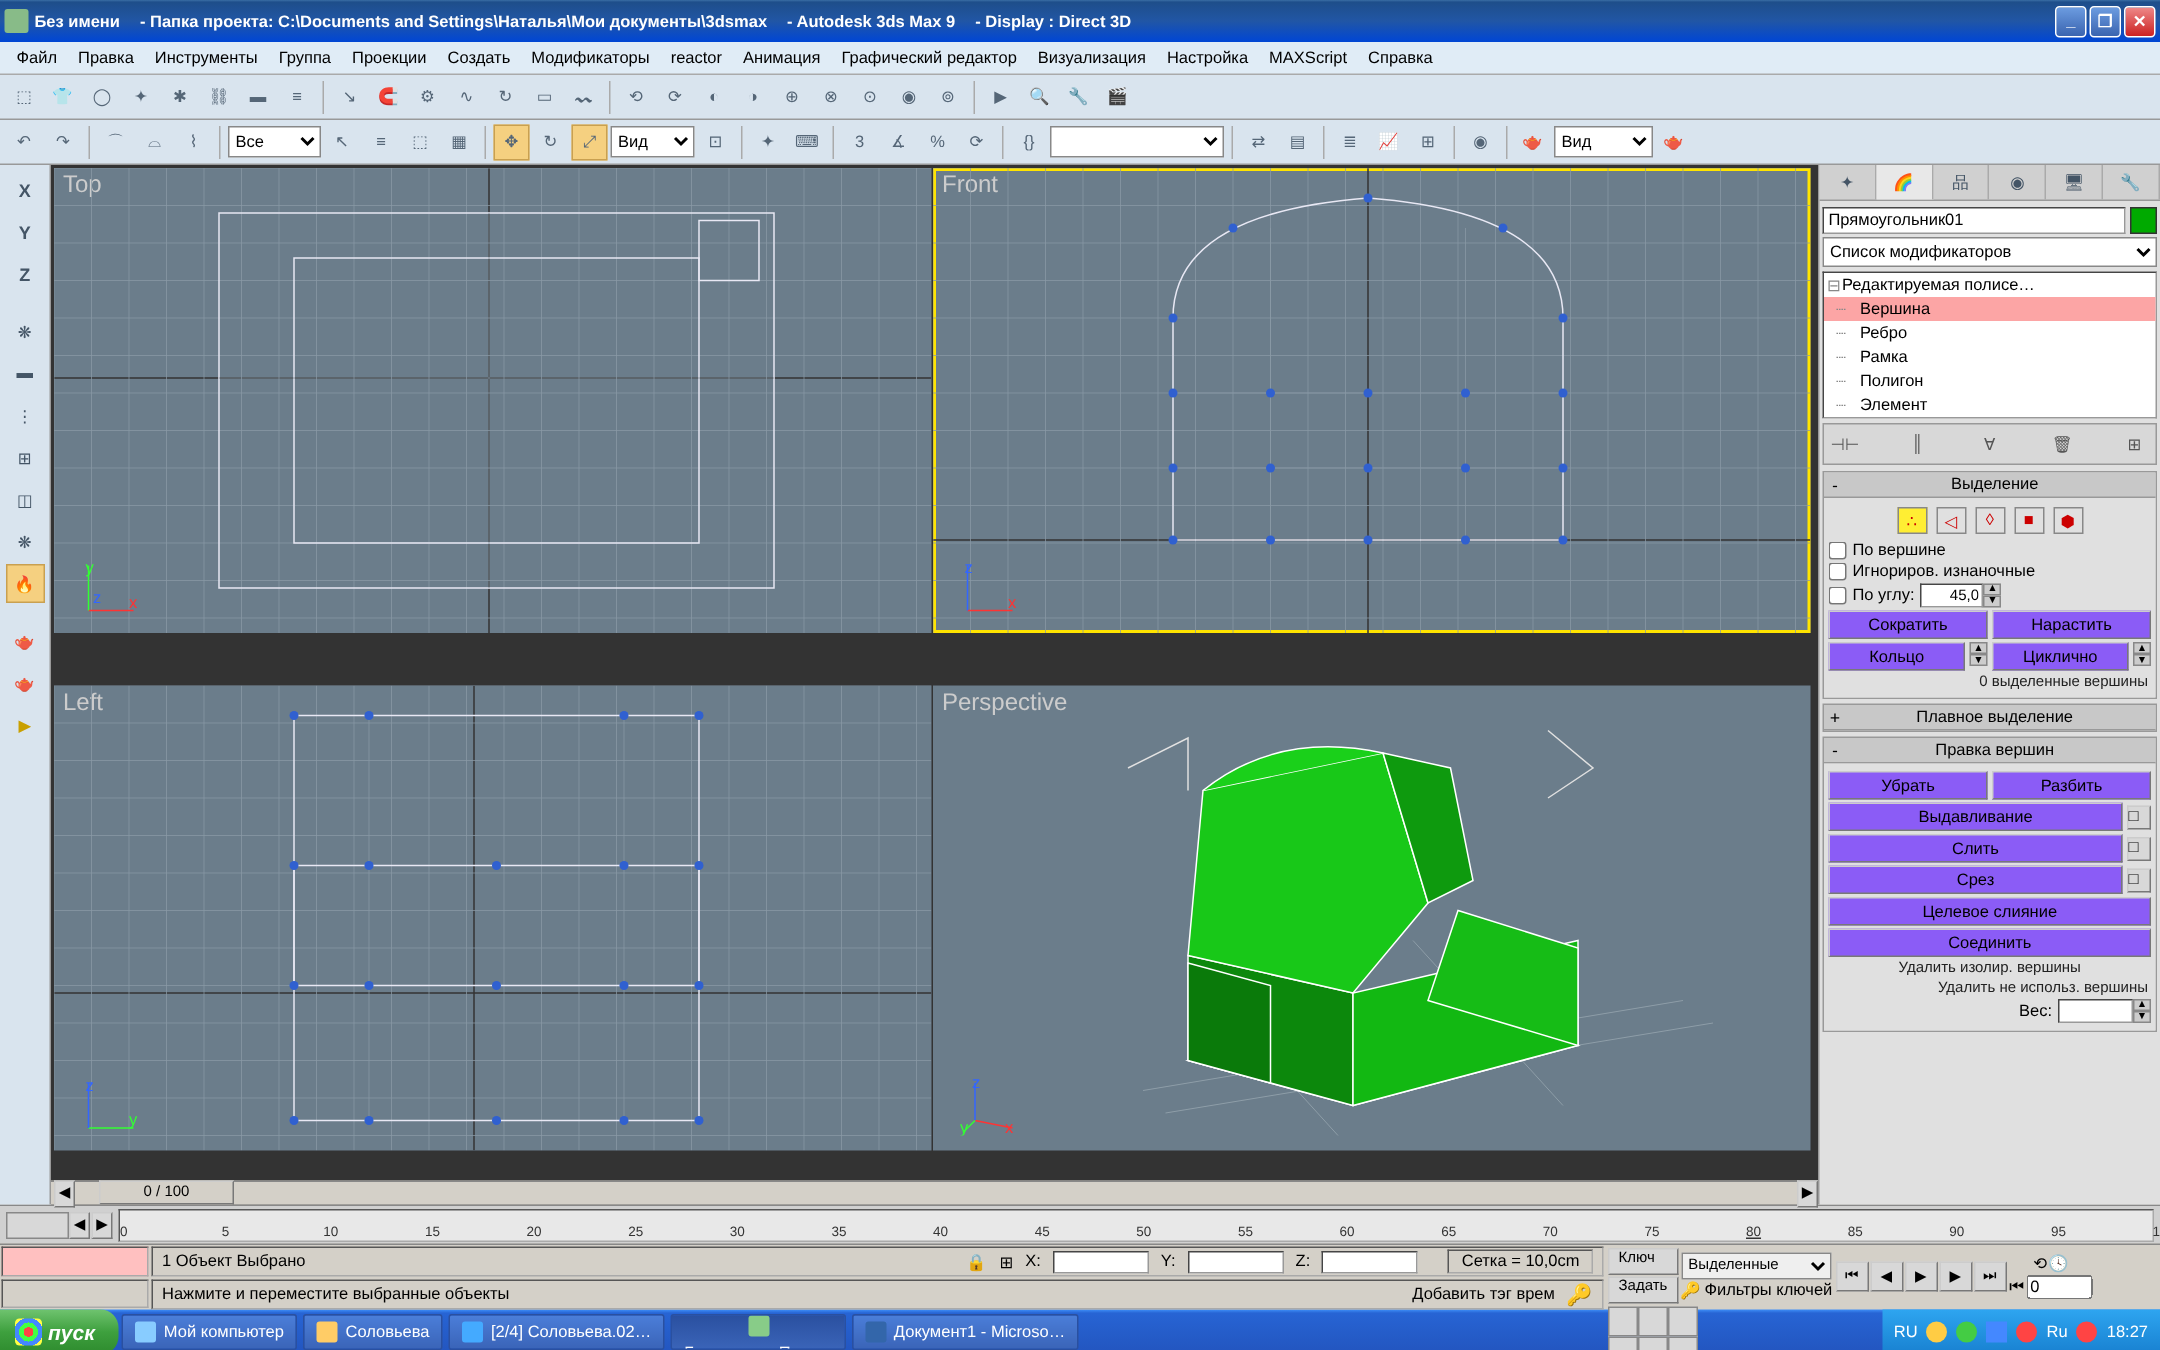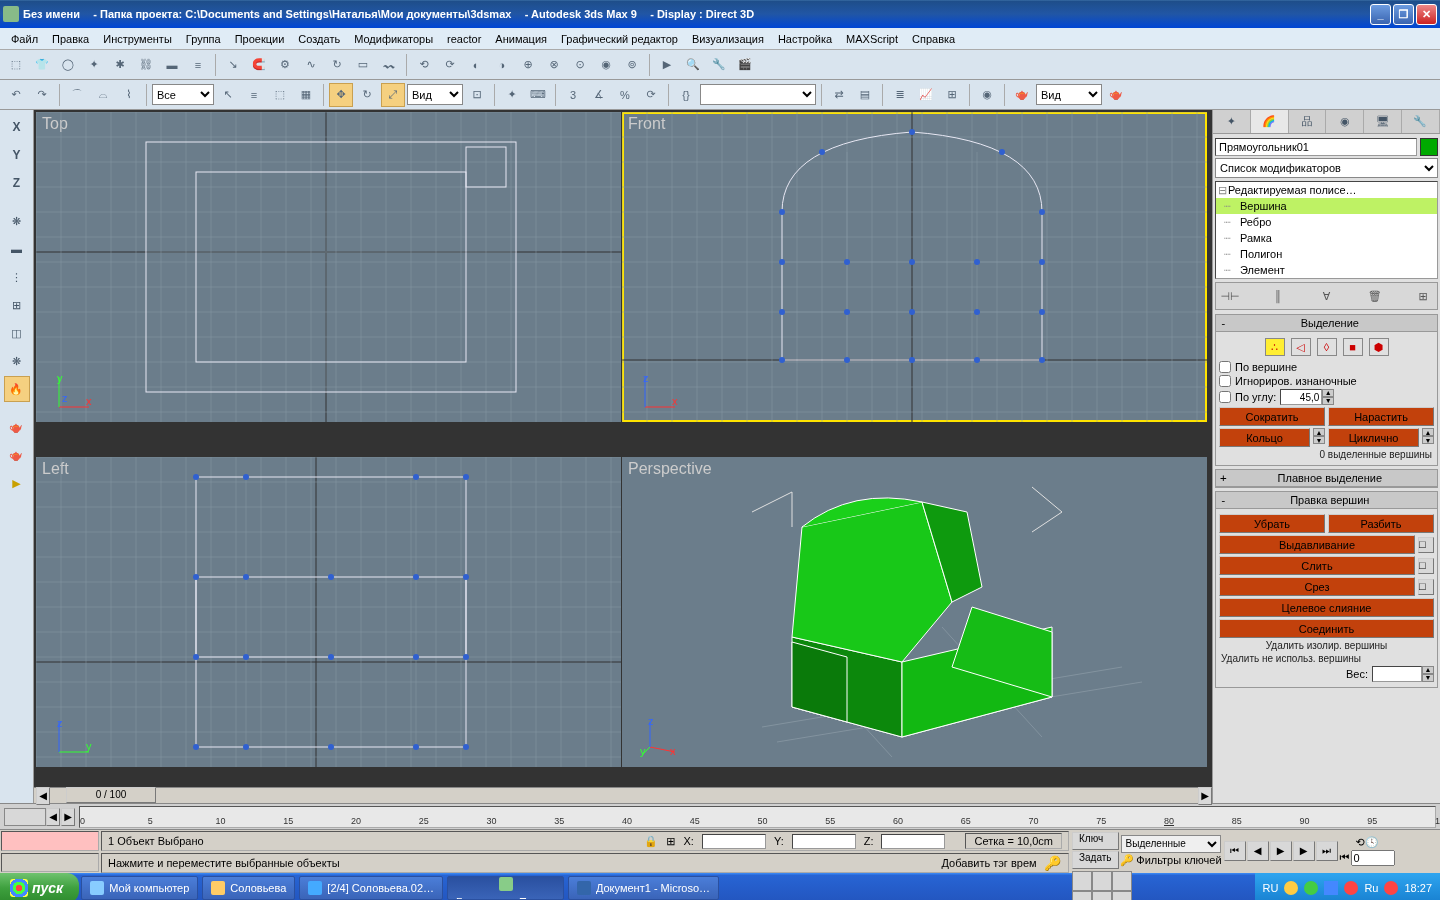--- a/index.html
+++ b/index.html
@@ -52,38 +52,38 @@
 .rp-body { flex: 1; overflow-y: auto; padding: 2px; }
 .rp-row { display: flex; align-items: center; margin: 2px 0; gap: 3px; }
 .rp-input { flex: 1; height: 18px; border: 1px inset #999; background: #fff; padding: 0 3px; }
 .rp-color { width: 18px; height: 18px; background: #0a0; border: 1px solid #333; }
 .rp-select { width: 100%; height: 20px; border: 1px solid #888; background: #fff; }
 .mod-list { border: 1px inset #999; background: #fff; margin: 3px 0; font-size: 11px; }
 .mod-list .ml-item { padding: 2px 4px 2px 24px; cursor: pointer; position: relative; }
 .mod-list .ml-item.root { padding-left: 12px; }
 .mod-list .ml-item::before { content: "┈"; position: absolute; left: 8px; color: #888; }
 .mod-list .ml-item.root::before { content: "⊟"; left: 2px; }
-.mod-list .ml-item.selected { background: #bef264; }
+.mod-list .ml-item.selected { background: #fca5a5; }
 .mod-icons { display: flex; justify-content: space-between; padding: 3px; border: 1px solid #999; background: #d8d8d8; margin-bottom: 4px; }
 .mod-icons .mi { width: 22px; height: 20px; display: flex; align-items: center; justify-content: center; cursor: pointer; color: #555; }
 
 .rollout { border: 1px solid #999; margin: 3px 0; }
 .rollout-head { background: #c8c8c8; padding: 2px 4px; font-size: 11px; text-align: center; border-bottom: 1px solid #999; cursor: pointer; }
 .rollout-head .sign { float: left; font-family: monospace; }
 .rollout-body { padding: 3px; background: #e0e0e0; font-size: 11px; }
 .sel-icons { display: flex; gap: 6px; justify-content: center; padding: 3px; }
 .sel-icons .si { width: 20px; height: 18px; border: 1px solid #888; display: flex; align-items: center; justify-content: center; cursor: pointer; }
 .sel-icons .si.active { background: #ffee33; }
 .chk-row { display: flex; align-items: center; gap: 4px; margin: 2px 0; }
 .chk-row input[type=checkbox] { width: 12px; height: 12px; }
 .spinner { display: flex; align-items: center; }
 .spinner input { width: 42px; height: 16px; border: 1px inset #999; font-size: 10px; text-align: right; padding-right: 2px;}
 .spinner .arrows { display: flex; flex-direction: column; }
 .spinner .arrows span { width: 12px; height: 8px; background: #ccc; border: 1px solid #888; font-size: 7px; line-height: 6px; text-align: center; cursor: pointer; }
-.btn-sm { height: 19px; padding: 0 6px; border: 1px outset #ccc; background: #c2410c; cursor: pointer; font-size: 11px; display: inline-flex; align-items: center; justify-content: center; }
+.btn-sm { height: 19px; padding: 0 6px; border: 1px outset #ccc; background: #8b5cf6; cursor: pointer; font-size: 11px; display: inline-flex; align-items: center; justify-content: center; }
 .btn-row { display: flex; gap: 3px; margin: 2px 0; }
 .btn-row .btn-sm { flex: 1; }
 .info-txt { text-align: right; font-size: 10px; color: #222; margin: 2px 2px; }
 .edit-row { display: flex; gap: 3px; margin: 2px 0; align-items: center; }
 .edit-row .btn-sm { flex: 1; }
 .edit-row .sq { width: 16px; height: 16px; border: 1px outset #ccc; background: #d8d8d8; cursor: pointer; }
 
 
 .timeline-area { height: 26px; background: #d0d0d0; display: flex; align-items: center; border-top: 1px solid #888; }
 .tl-slider { width: 42px; height: 18px; background: #d8d8d8; border: 1px solid #888; margin-left: 4px; }
@@ -645,21 +645,21 @@
             <div class="btn-sm">Срез</div>
             <div class="sq">□</div>
           </div>
           <div class="btn-row">
               <div class="btn-sm">Целевое слияние</div>
             </div>
           <div class="btn-row">
               <div class="btn-sm">Соединить</div>
             </div>
           <div class="info-txt" style="text-align:center">Удалить изолир. вершины</div>
-          <div class="info-txt" style="text-align:left">Удалить не использ. вершины</div>
+          <div class="info-txt" style="text-align:right">Удалить не использ. вершины</div>
           <div class="chk-row" style="justify-content:flex-end">
             <span>Вес:</span>
             <div class="spinner">
                 <input style="width: 50px;">
                 <div class="arrows">
                   <span>▲</span>
                   <span>▼</span>
                 </div>
               </div>
           </div>

